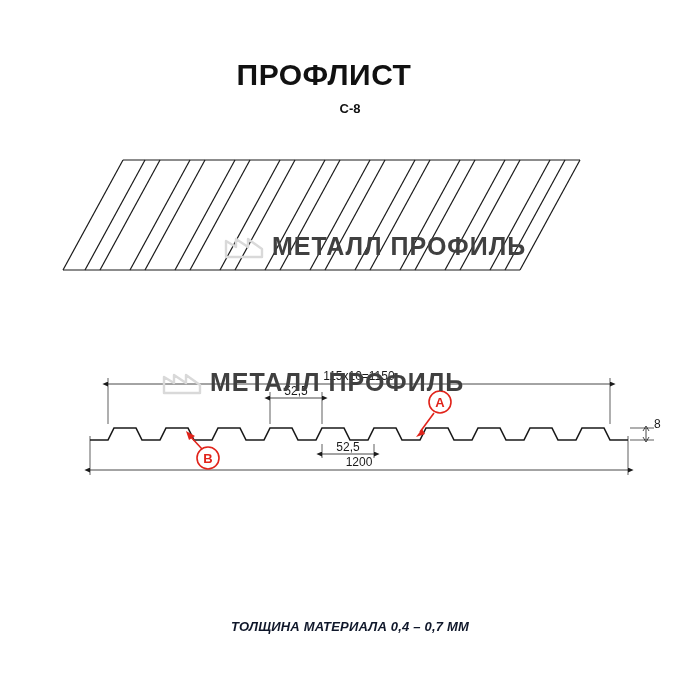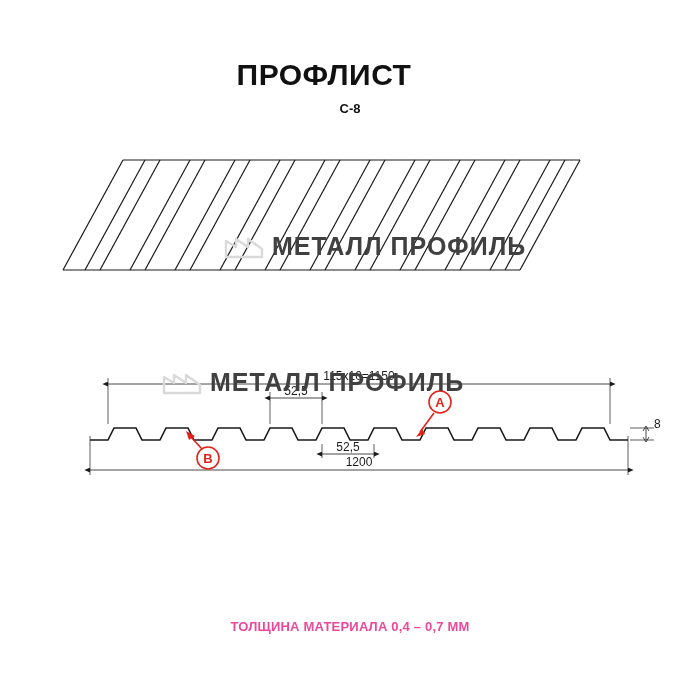--- a/index.html
+++ b/index.html
@@ -42,22 +42,23 @@
     color: #111111;
   }
   .footnote {
     position: absolute;
     top: 619px;
     left: 0;
     width: 700px;
     text-align: center;
     font-size: 13px;
     font-weight: bold;
-    color: #ec4899;
+    color: #0f172a;
     letter-spacing: 0.2px;
+    font-style: italic;
   }
   .iso-wrap {
     position: absolute;
     top: 140px;
     left: 60px;
     width: 580px;
     height: 160px;
   }
   .section-wrap {
     position: absolute;

